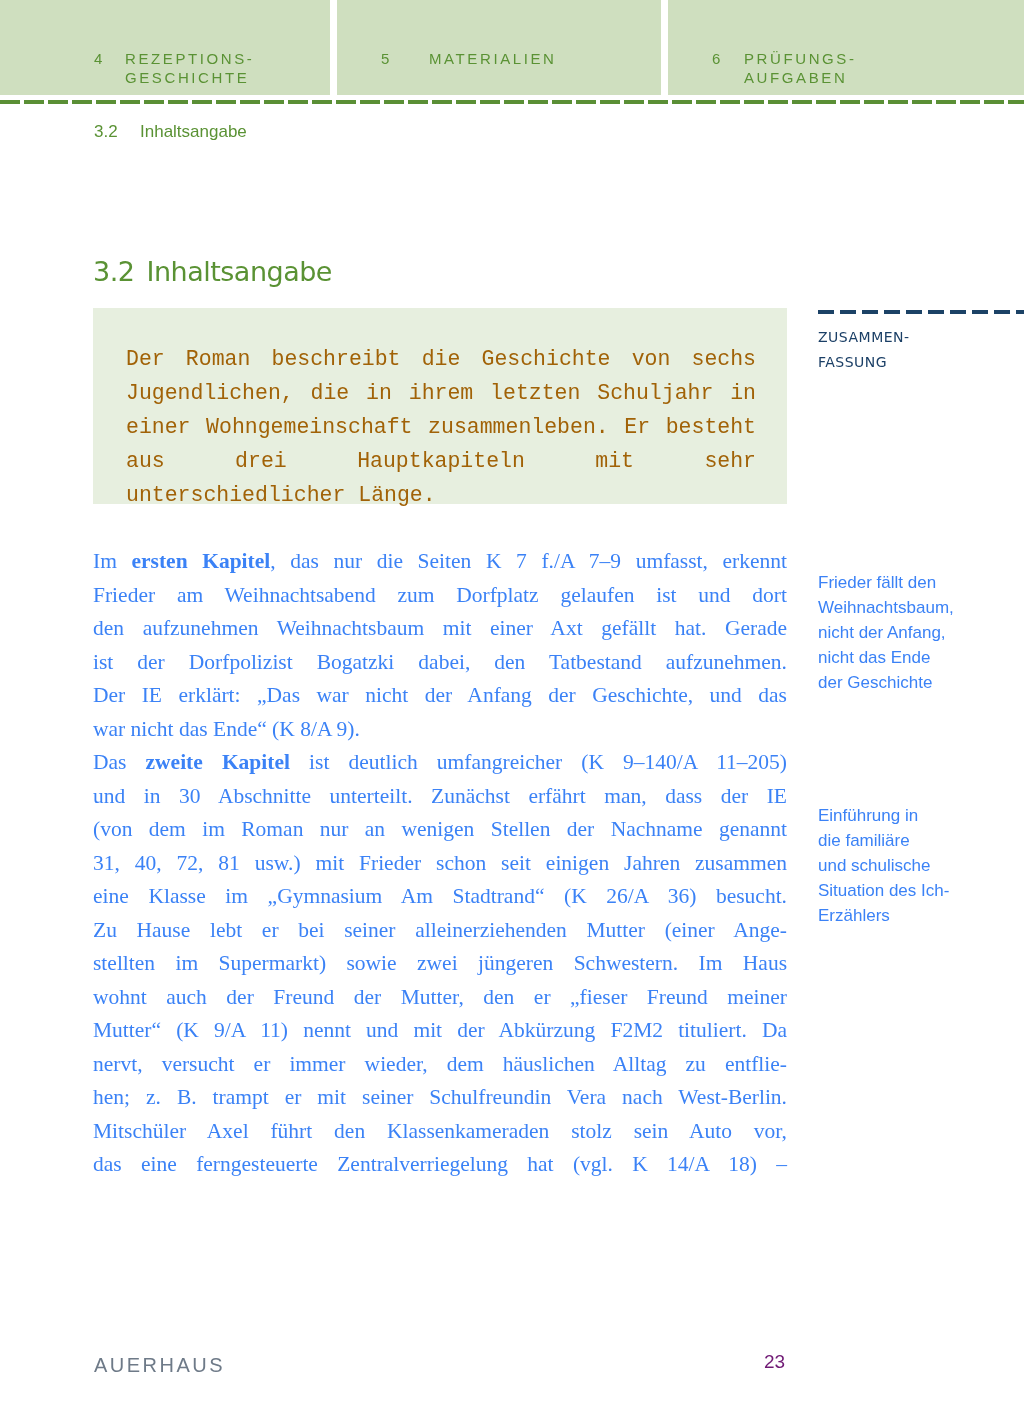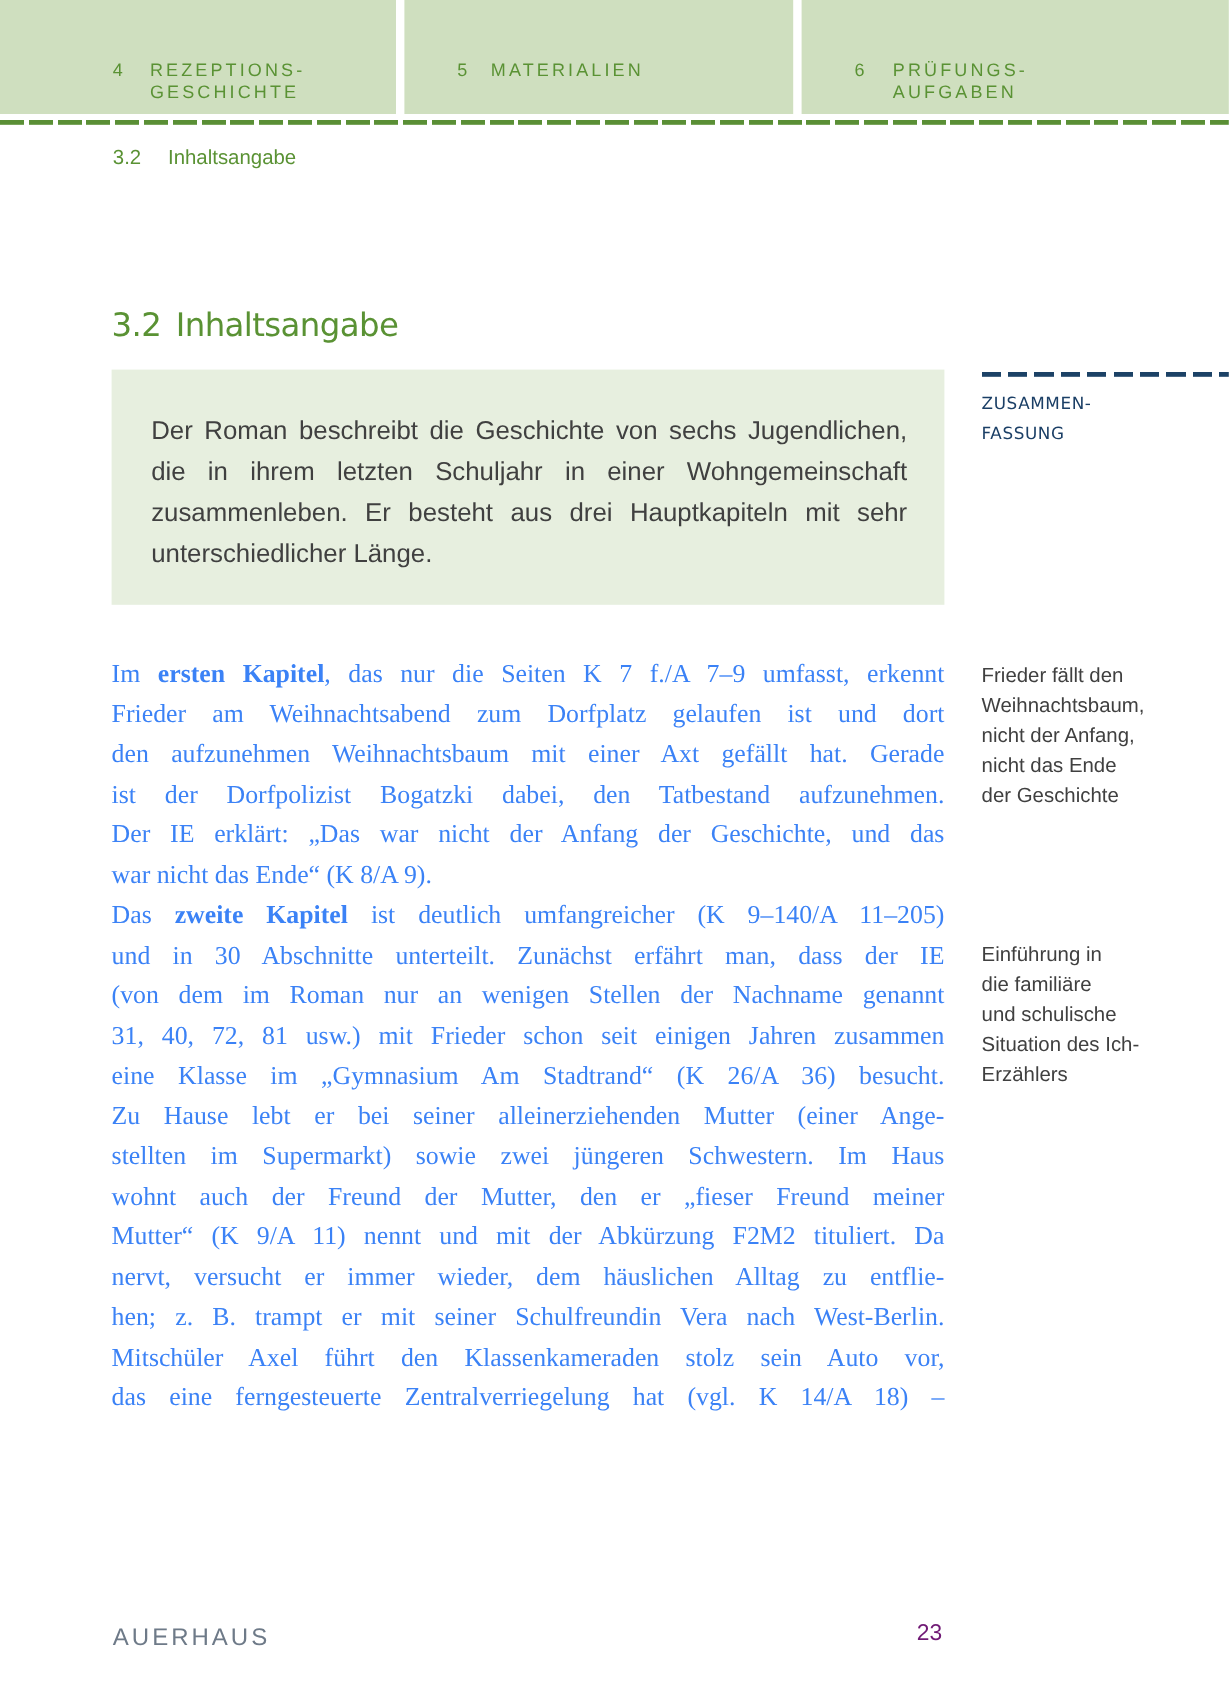--- a/index.html
+++ b/index.html
@@ -11,21 +11,21 @@
   .tab {
     position: absolute; top: 0; height: 95px; background: #cfdfbf;
     font-family: "Liberation Sans", sans-serif; color: #5a9234;
     font-size: 15px; letter-spacing: 2.6px; line-height: 19px;
   }
   .tab .num { position: absolute; top: 49px; }
   .tab .lbl { position: absolute; top: 49px; white-space: pre-line; }
   #tab4 { left: 0; width: 330px; }
   #tab4 .num { left: 94px; } #tab4 .lbl { left: 125px; }
   #tab5 { left: 337px; width: 324px; }
-  #tab5 .num { left: 44px; } #tab5 .lbl { left: 72px; }
+  #tab5 .num { left: 44px; } #tab5 .lbl { left: 92px; }
   #tab6 { left: 668px; width: 356px; }
   #tab6 .num { left: 44px; } #tab6 .lbl { left: 76px; }
 
   .green-rule {
     position: absolute; left: 0; top: 100px; width: 1024px; height: 4px;
     background: repeating-linear-gradient(90deg, #5a8f35 0 20px, transparent 20px 24px);
   }
   .running-head {
     position: absolute; left: 94px; top: 122px;
     font-family: "Liberation Sans", sans-serif; font-size: 17px; color: #5a9234;
@@ -38,37 +38,37 @@
     font-weight: normal; letter-spacing: -0.5px;
   }
   .section-title .st-num { margin-right: 12px; }
 
   .summary-box {
     position: absolute; left: 93px; top: 308px; width: 694px; height: 196px;
     background: #e7efdf;
   }
   .summary-box p {
     margin: 0; position: absolute; left: 33px; top: 34px; width: 630px;
-    font-family: Liberation Sans, sans-serif; font-size: 21.5px; line-height: 34px;
-    color: #404040; text-align: justify;
+    font-family: Liberation Mono, monospace; font-size: 21.5px; line-height: 34px;
+    color: #a16207; text-align: justify;
   }
 
   .blue-rule {
     position: absolute; left: 818px; top: 310px; width: 206px; height: 4px;
     background: repeating-linear-gradient(90deg, #1c4266 0 16px, transparent 16px 22px);
   }
   .margin-label {
     position: absolute; left: 818px; top: 325px;
     font-family: "DejaVu Sans", sans-serif; font-size: 14px; font-weight: normal;
     color: #1b3f66; line-height: 25px; white-space: pre-line; letter-spacing: 0.5px;
   }
   .margin-note {
     position: absolute; left: 818px; width: 190px;
     font-family: "Liberation Sans", sans-serif; font-size: 17px; line-height: 25px;
-    color: #404040; white-space: pre-line;
+    color: #3b82f6; white-space: pre-line; margin-top: 20px;
   }
   #note1 { top: 550px; }
   #note2 { top: 783px; }
 
   .body-text {
     position: absolute; left: 93px; top: 545px; width: 694px;
     font-family: "Liberation Serif", serif; font-size: 21.5px; line-height: 33.5px;
     color: #3b82f6;
   }
   .body-text .line { display: block; text-align: justify; text-align-last: justify; white-space: nowrap; height: 33.5px; }

